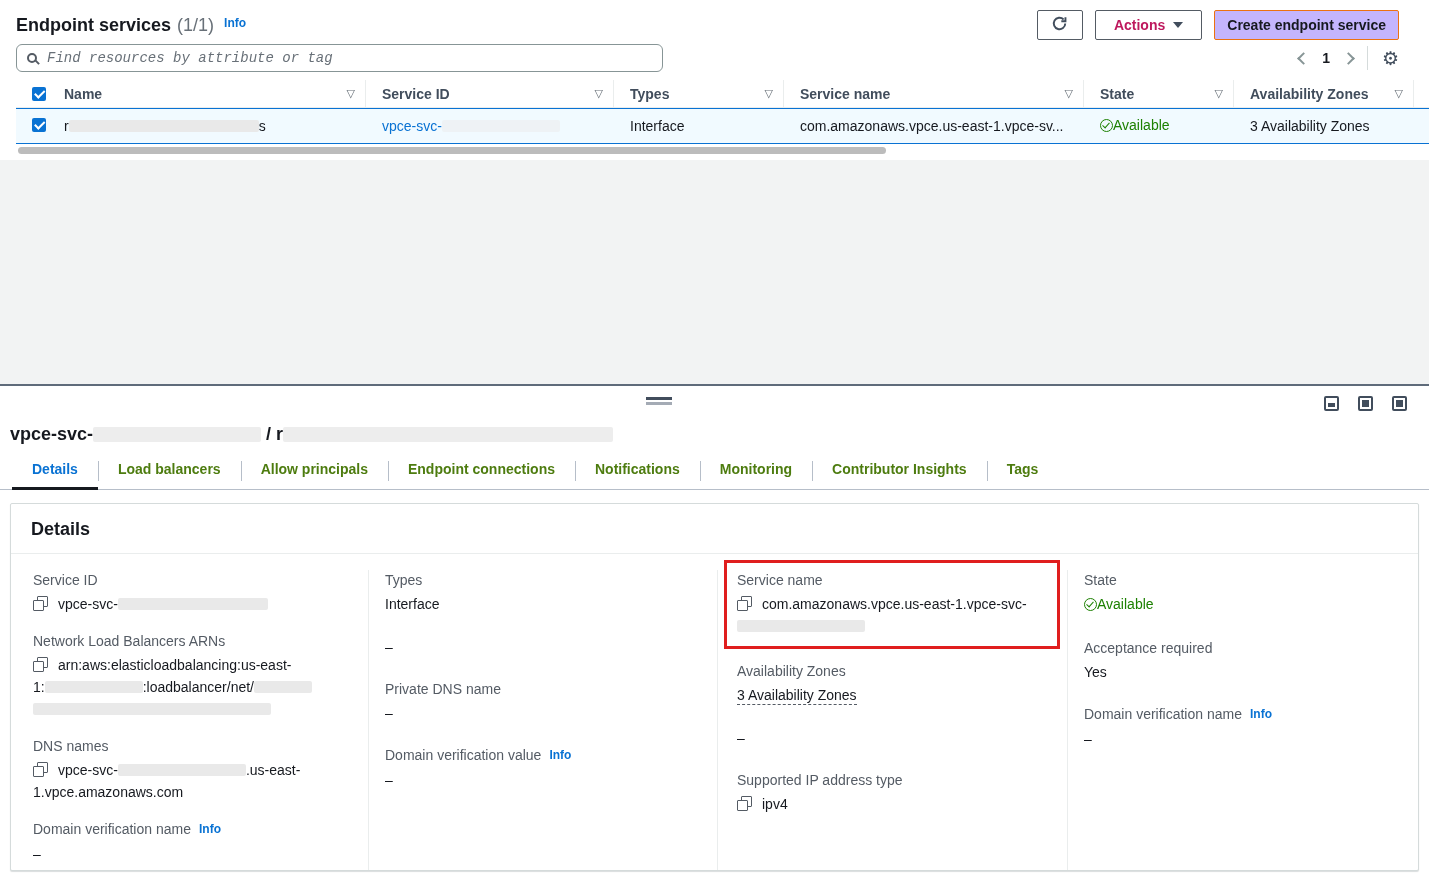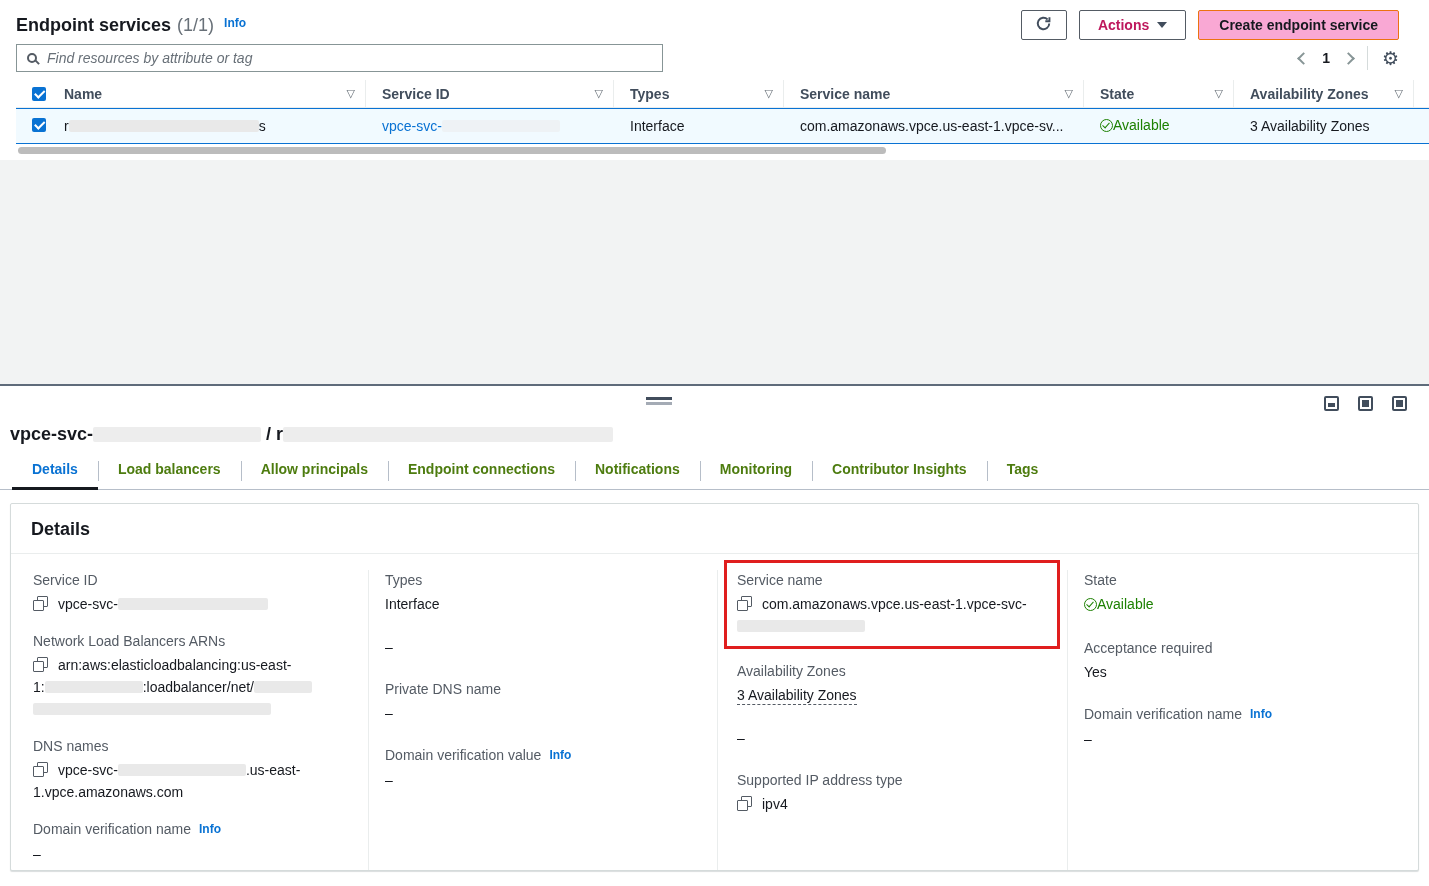--- a/index.html
+++ b/index.html
@@ -15,24 +15,24 @@
   .page-title { font-size:18px; font-weight:bold; color:#16191f; }
   .page-count { font-size:18px; font-weight:400; color:#687078; margin-left:6px; }
   .info-link { font-size:12px; font-weight:bold; color:#0972d3; margin-left:10px; cursor:pointer; position:relative; top:-2px; }
   .title-actions { margin-left:auto; display:flex; align-items:center; gap:12px; }
   .btn { display:inline-flex; align-items:center; justify-content:center; gap:8px;
          height:30px; border:1px solid #545b64; border-radius:2px; background:#fff;
          font-size:14px; font-weight:bold; color:#be185d; cursor:pointer; }
   .btn-icon { width:46px; }
   .btn-actions { padding:0 18px; }
   .caret-down { width:0; height:0; border-left:5px solid transparent; border-right:5px solid transparent; border-top:6px solid #414d5c; display:inline-block; }
-  .btn-primary { background:#f9a8d4; border:1px solid #ec7211; color:#16191f; padding:0 20px; }
+  .btn-primary { background:#c4b5fd; border:1px solid #ec7211; color:#16191f; padding:0 12px; }
 
   .search-row { display:flex; align-items:center; padding:4px 30px 0 16px; height:32px; }
-  .search-box { display:flex; align-items:center; width:647px; height:28px; border:1px solid #879596; border-radius:0; background:#fff; padding:0 10px; }
+  .search-box { display:flex; align-items:center; width:647px; height:28px; border:1px solid #879596; border-radius:6px; background:#fff; padding:0 10px;font-family:Liberation Mono, monospace; }
   .search-glyph { width:10px; height:10px; border:2px solid #545b64; border-radius:50%; position:relative; flex:none; }
   .search-glyph::after { content:""; position:absolute; width:6px; height:2px; background:#545b64; transform:rotate(45deg); right:-5px; bottom:-2px; }
   .search-input { border:none; outline:none; flex:1; margin-left:10px; font-size:14px; font-style:italic; color:#16191f; font-family:inherit; background:transparent; }
   .search-input::placeholder { color:#687078; font-style:italic; }
   .pagination { margin-left:auto; display:flex; align-items:center; gap:14px; }
   .chev { width:9px; height:9px; border-top:2px solid #879596; border-left:2px solid #879596; display:inline-block; cursor:pointer; }
   .chev-left { transform:rotate(-45deg); }
   .chev-right { transform:rotate(135deg); }
   .page-num { font-weight:bold; color:#16191f; }
   .vdiv { width:1px; height:24px; background:#d5dbdb; }

